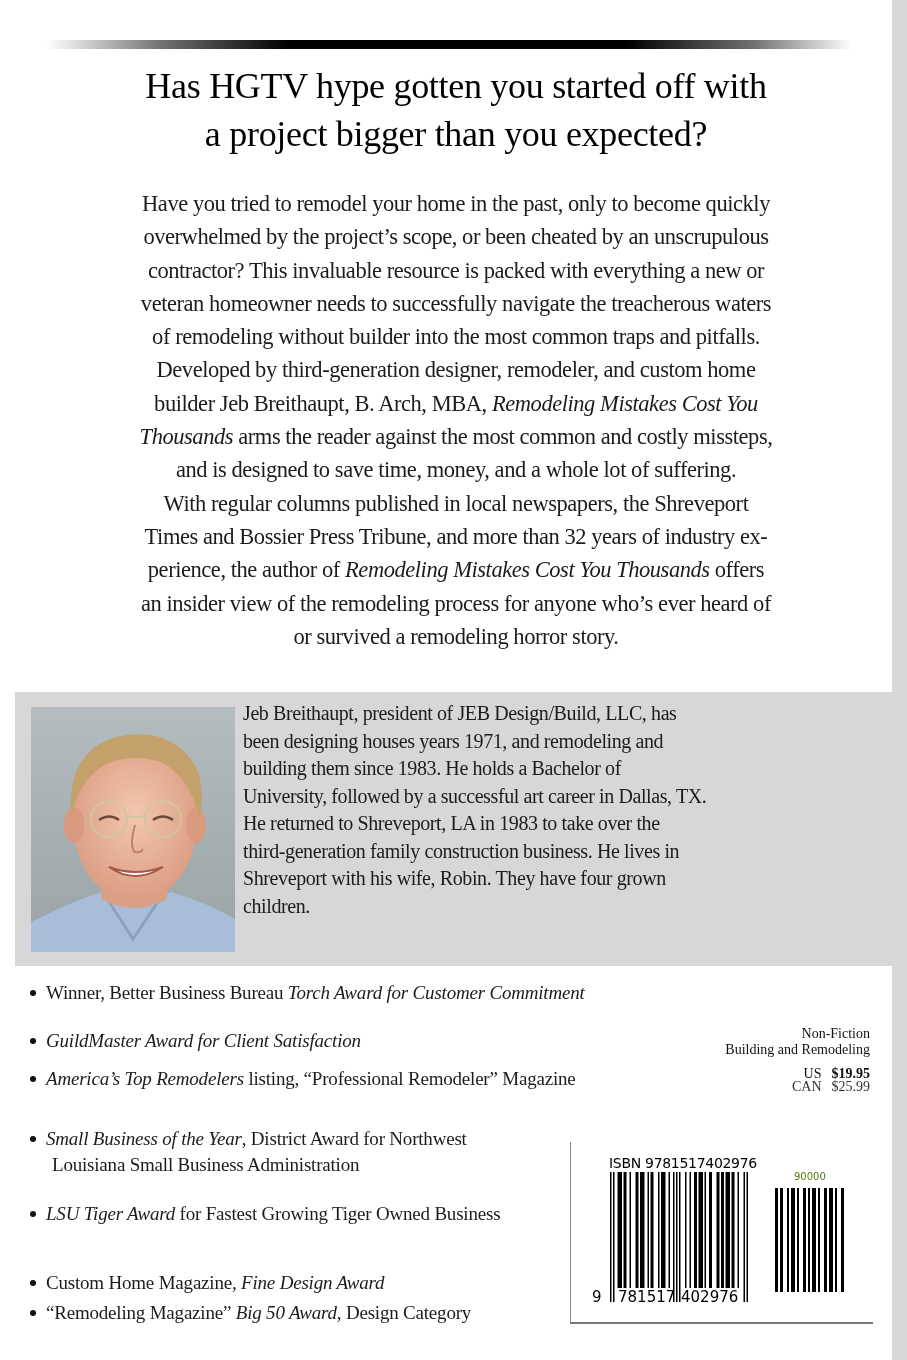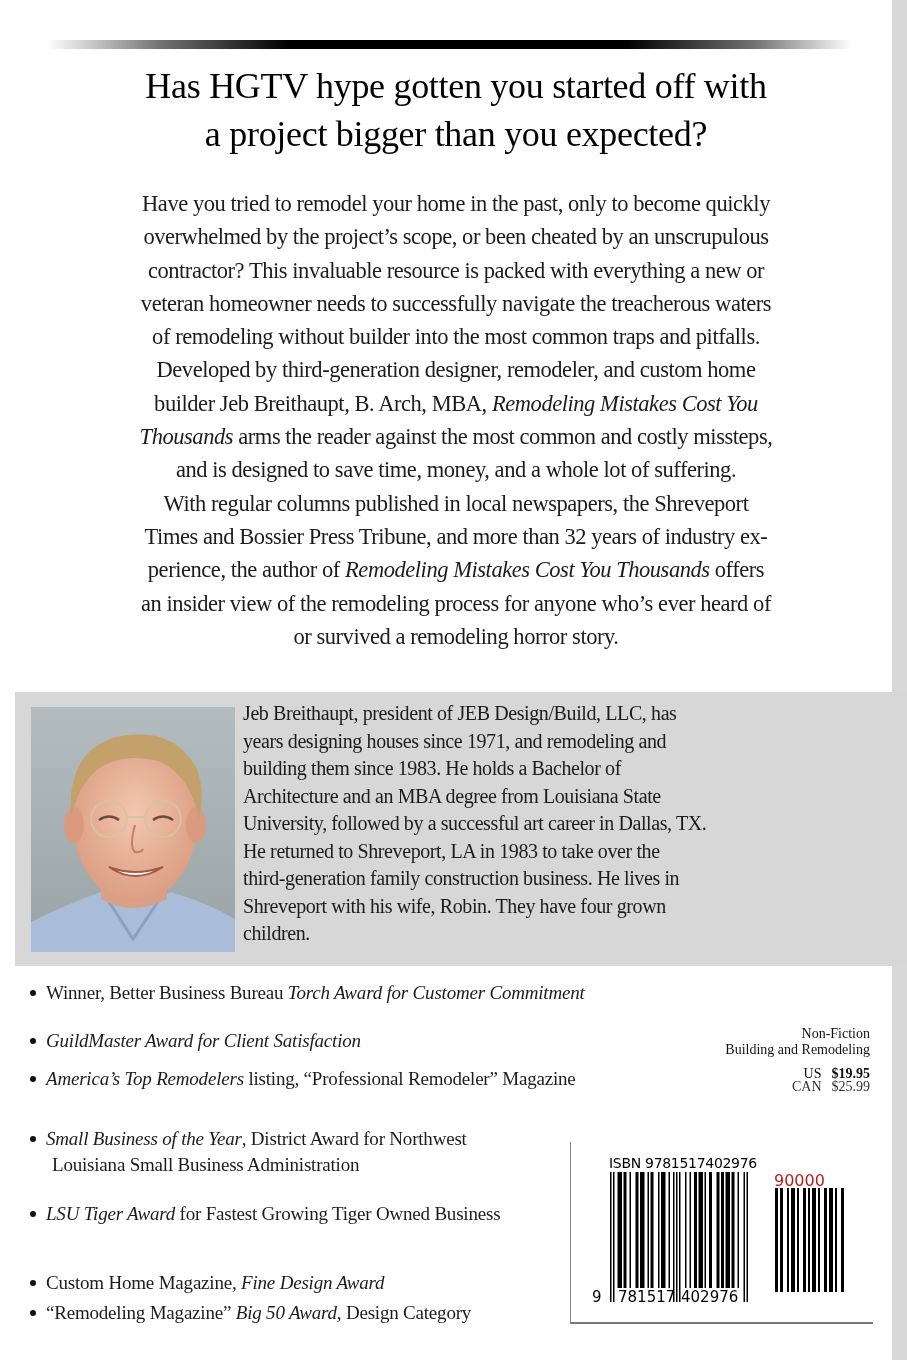--- a/index.html
+++ b/index.html
@@ -73,22 +73,22 @@
 
   .barcode-frame {
     position: absolute; left: 570px; top: 1142px; width: 302px; height: 180px;
     border-left: 1px solid #888; border-bottom: 2px solid #777;
   }
   .bc-isbn {
     position: absolute; left: 609px; top: 1155px;
     font-family: "DejaVu Sans", sans-serif; font-size: 14px; color: #000; letter-spacing: -0.3px;
   }
   .bc-add {
-    position: absolute; left: 774px; top: 1171px;
-    font-family: "DejaVu Sans", sans-serif; font-size: 16px; color: #b91c1c;
+    position: absolute; left: 794px; top: 1171px;
+    font-family: "DejaVu Sans", sans-serif; font-size: 10px; color: #4d7c0f;
   }
   .bc-bars { position: absolute; left: 610px; top: 1172px; }
   .bc-add-bars { position: absolute; left: 775px; top: 1188px; }
   .bc-digits {
     position: absolute; left: 592px; top: 1288px;
     font-family: "DejaVu Sans", sans-serif; font-size: 15px; color: #000;
   }
   .bc-digits span { position: absolute; white-space: nowrap; }
 </style>
 </head>
@@ -153,23 +153,22 @@
       <path d="M68 113 Q78 106 88 113" fill="none" stroke="#6b4a3a" stroke-width="2.5"></path>
       <path d="M122 113 Q132 106 142 113" fill="none" stroke="#6b4a3a" stroke-width="2.5"></path>
 
       <path d="M104 118 Q98 140 104 145 Q110 146 112 142" fill="none" stroke="#c27f66" stroke-width="2"></path>
 
       <path d="M78 160 Q104 178 132 160 Q104 170 78 160 Z" fill="#ffffff" stroke="#a8584a" stroke-width="2"></path>
     </svg>
   </div>
   <div class="bio-text">
     <span class="line">Jeb Breithaupt, president of  JEB Design/Build, LLC, has</span>
-    <span class="line">years designing houses since 1971, and remodeling and</span>
+    <span class="line">been designing houses years 1971, and remodeling and</span>
     <span class="line">building them since 1983. He holds a Bachelor of</span>
-    <span class="line">Architecture and an MBA degree from Louisiana State</span>
     <span class="line">University, followed by a successful art career in Dallas, TX.</span>
     <span class="line">He returned to Shreveport, LA in 1983 to take over the</span>
     <span class="line">third-generation family construction business. He lives in</span>
     <span class="line">Shreveport with his wife, Robin. They have four grown</span>
     <span class="line">children.</span>
   </div>
 </div>
 
 <ul class="awards" id="awards">
     <li class="award" style="top: 0px;"><span class="bullet"></span><span>Winner, Better Business Bureau </span><em>Torch Award for Customer Commitment</em></li>

